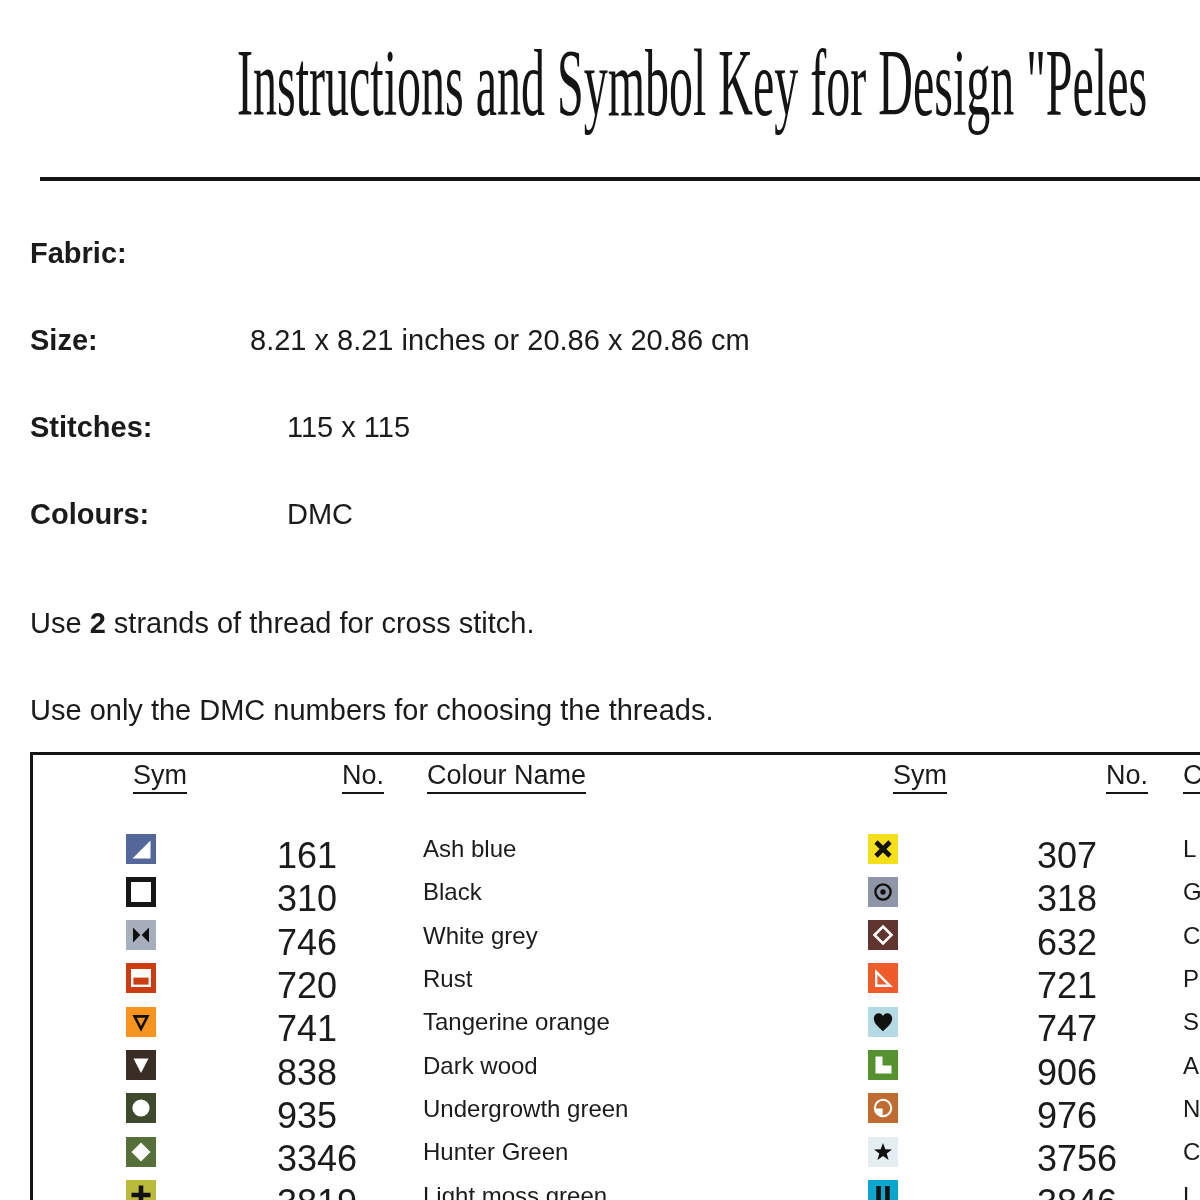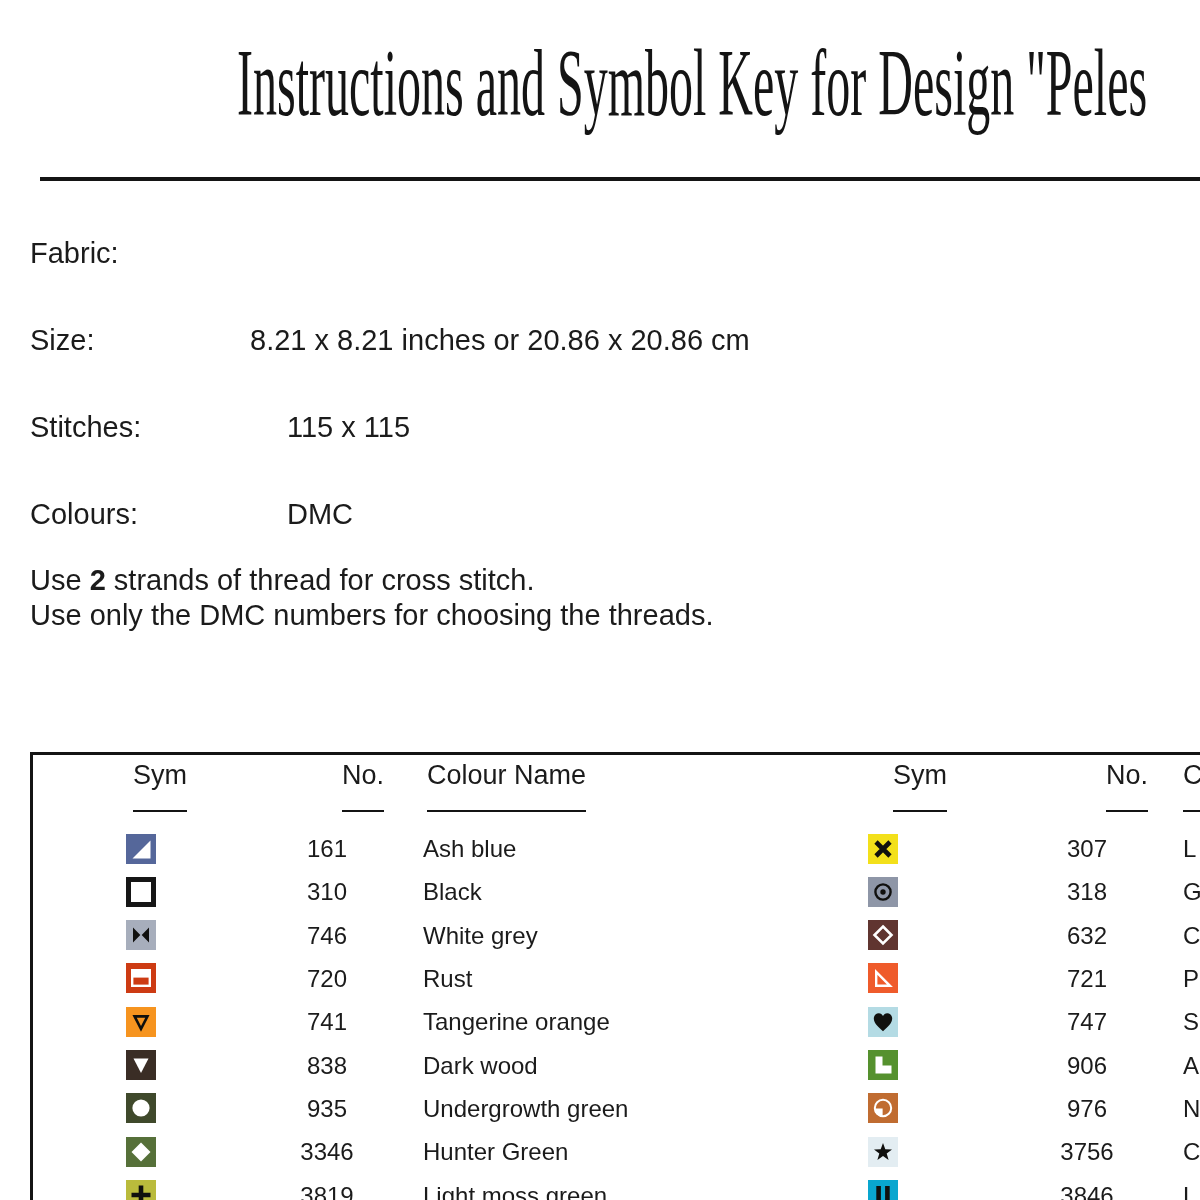--- a/index.html
+++ b/index.html
@@ -11,47 +11,47 @@
   .title{
     position:absolute;left:237px;top:33px;
     font-family:"Liberation Serif",serif;font-size:96px;font-weight:400;
     line-height:1.05;white-space:nowrap;color:#141414;
     transform:scaleX(0.5);transform-origin:0 0;
   }
   .rule{position:absolute;left:40px;top:177px;width:1300px;height:4px;background:#141414}
 
   .info{position:absolute;left:30px;top:236px;display:flex;flex-direction:column;gap:52px}
   .info-row{display:flex;font-size:29px;line-height:35px;white-space:nowrap}
-  .info-label{font-weight:400;width:257px}
+  .info-label{font-weight:700;width:257px}
   .info-row:nth-child(2) .info-value{margin-left:-37px}
 
-  .notes{position:absolute;left:30px;top:563px;display:flex;flex-direction:column;}
+  .notes{position:absolute;left:30px;top:606px;display:flex;flex-direction:column;gap:52px}
   .note{font-size:29px;line-height:35px;white-space:nowrap}
   .note b{font-weight:700}
 
   .keytable{
     position:absolute;left:30px;top:752px;width:1220px;height:500px;
     border:3px solid #141414;box-sizing:content-box;
   }
   .th{position:absolute;top:5px;font-size:27px;white-space:nowrap}
-  .th > span{border-bottom:2.5px solid #141414;padding-bottom:20px}
+  .th > span{border-bottom:2.5px solid #141414;padding-bottom:2px}
   .th-sym-l{left:64px;width:126px;text-align:center}
   .th-no-l{left:251px;width:100px;text-align:right}
   .th-name-l{left:394px}
   .th-sym-r{left:824px;width:126px;text-align:center}
   .th-no-r{left:1015px;width:100px;text-align:right}
   .th-name-r{left:1150px}
 
   .rows{position:absolute;left:0;top:78px;width:1220px}
   .trow{position:relative;height:43.34px}
   .swatch{position:absolute;top:0.5px;width:30px;height:30px;display:block}
   .swatch svg{display:block}
   .sym-l{left:93px}
   .sym-r{left:835px}
-  .no{position:absolute;top:2px;font-size:24px;width:100px;text-align:center;white-space:nowrap}
+  .no{position:absolute;top:2px;font-size:36px;width:100px;text-align:left;white-space:nowrap}
   .no-l{left:244px}
   .no-r{left:1004px}
   .name{position:absolute;top:2px;font-size:24px;white-space:nowrap}
   .name-l{left:390px}
   .name-r{left:1150px}
 </style>
 </head>
 <body>
 
 <div class="title">Instructions and Symbol Key for Design "Peles</div>

